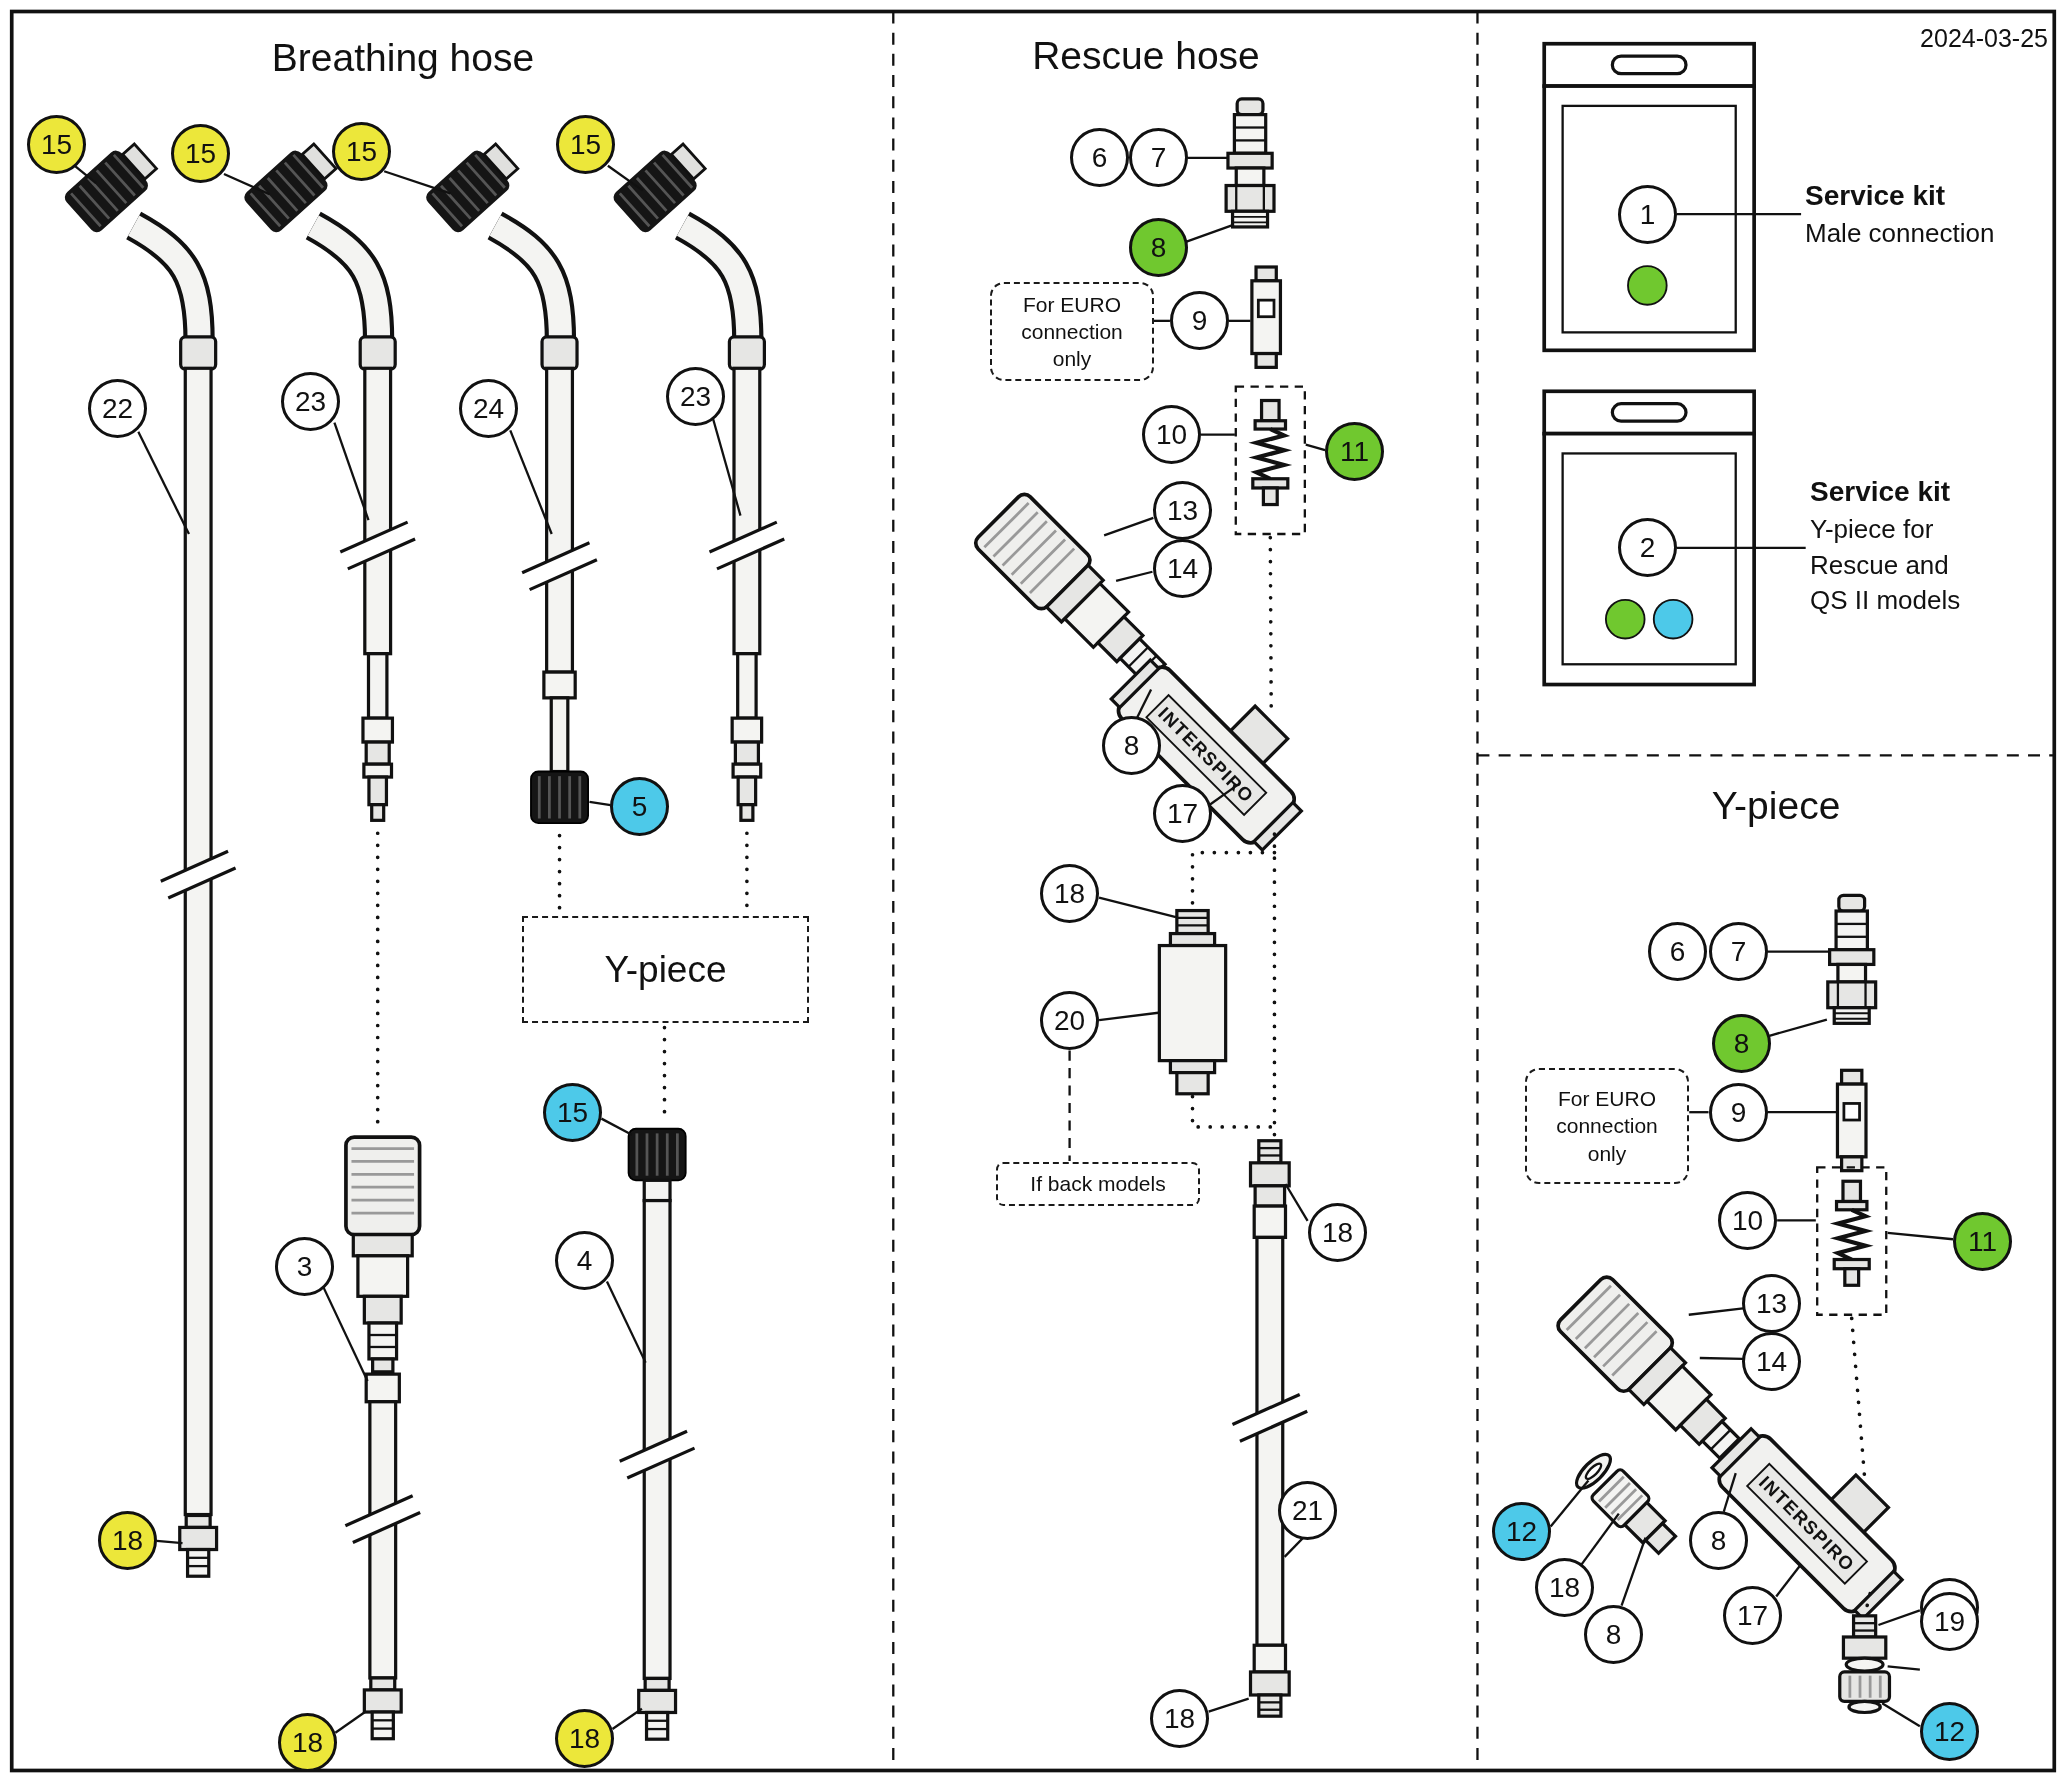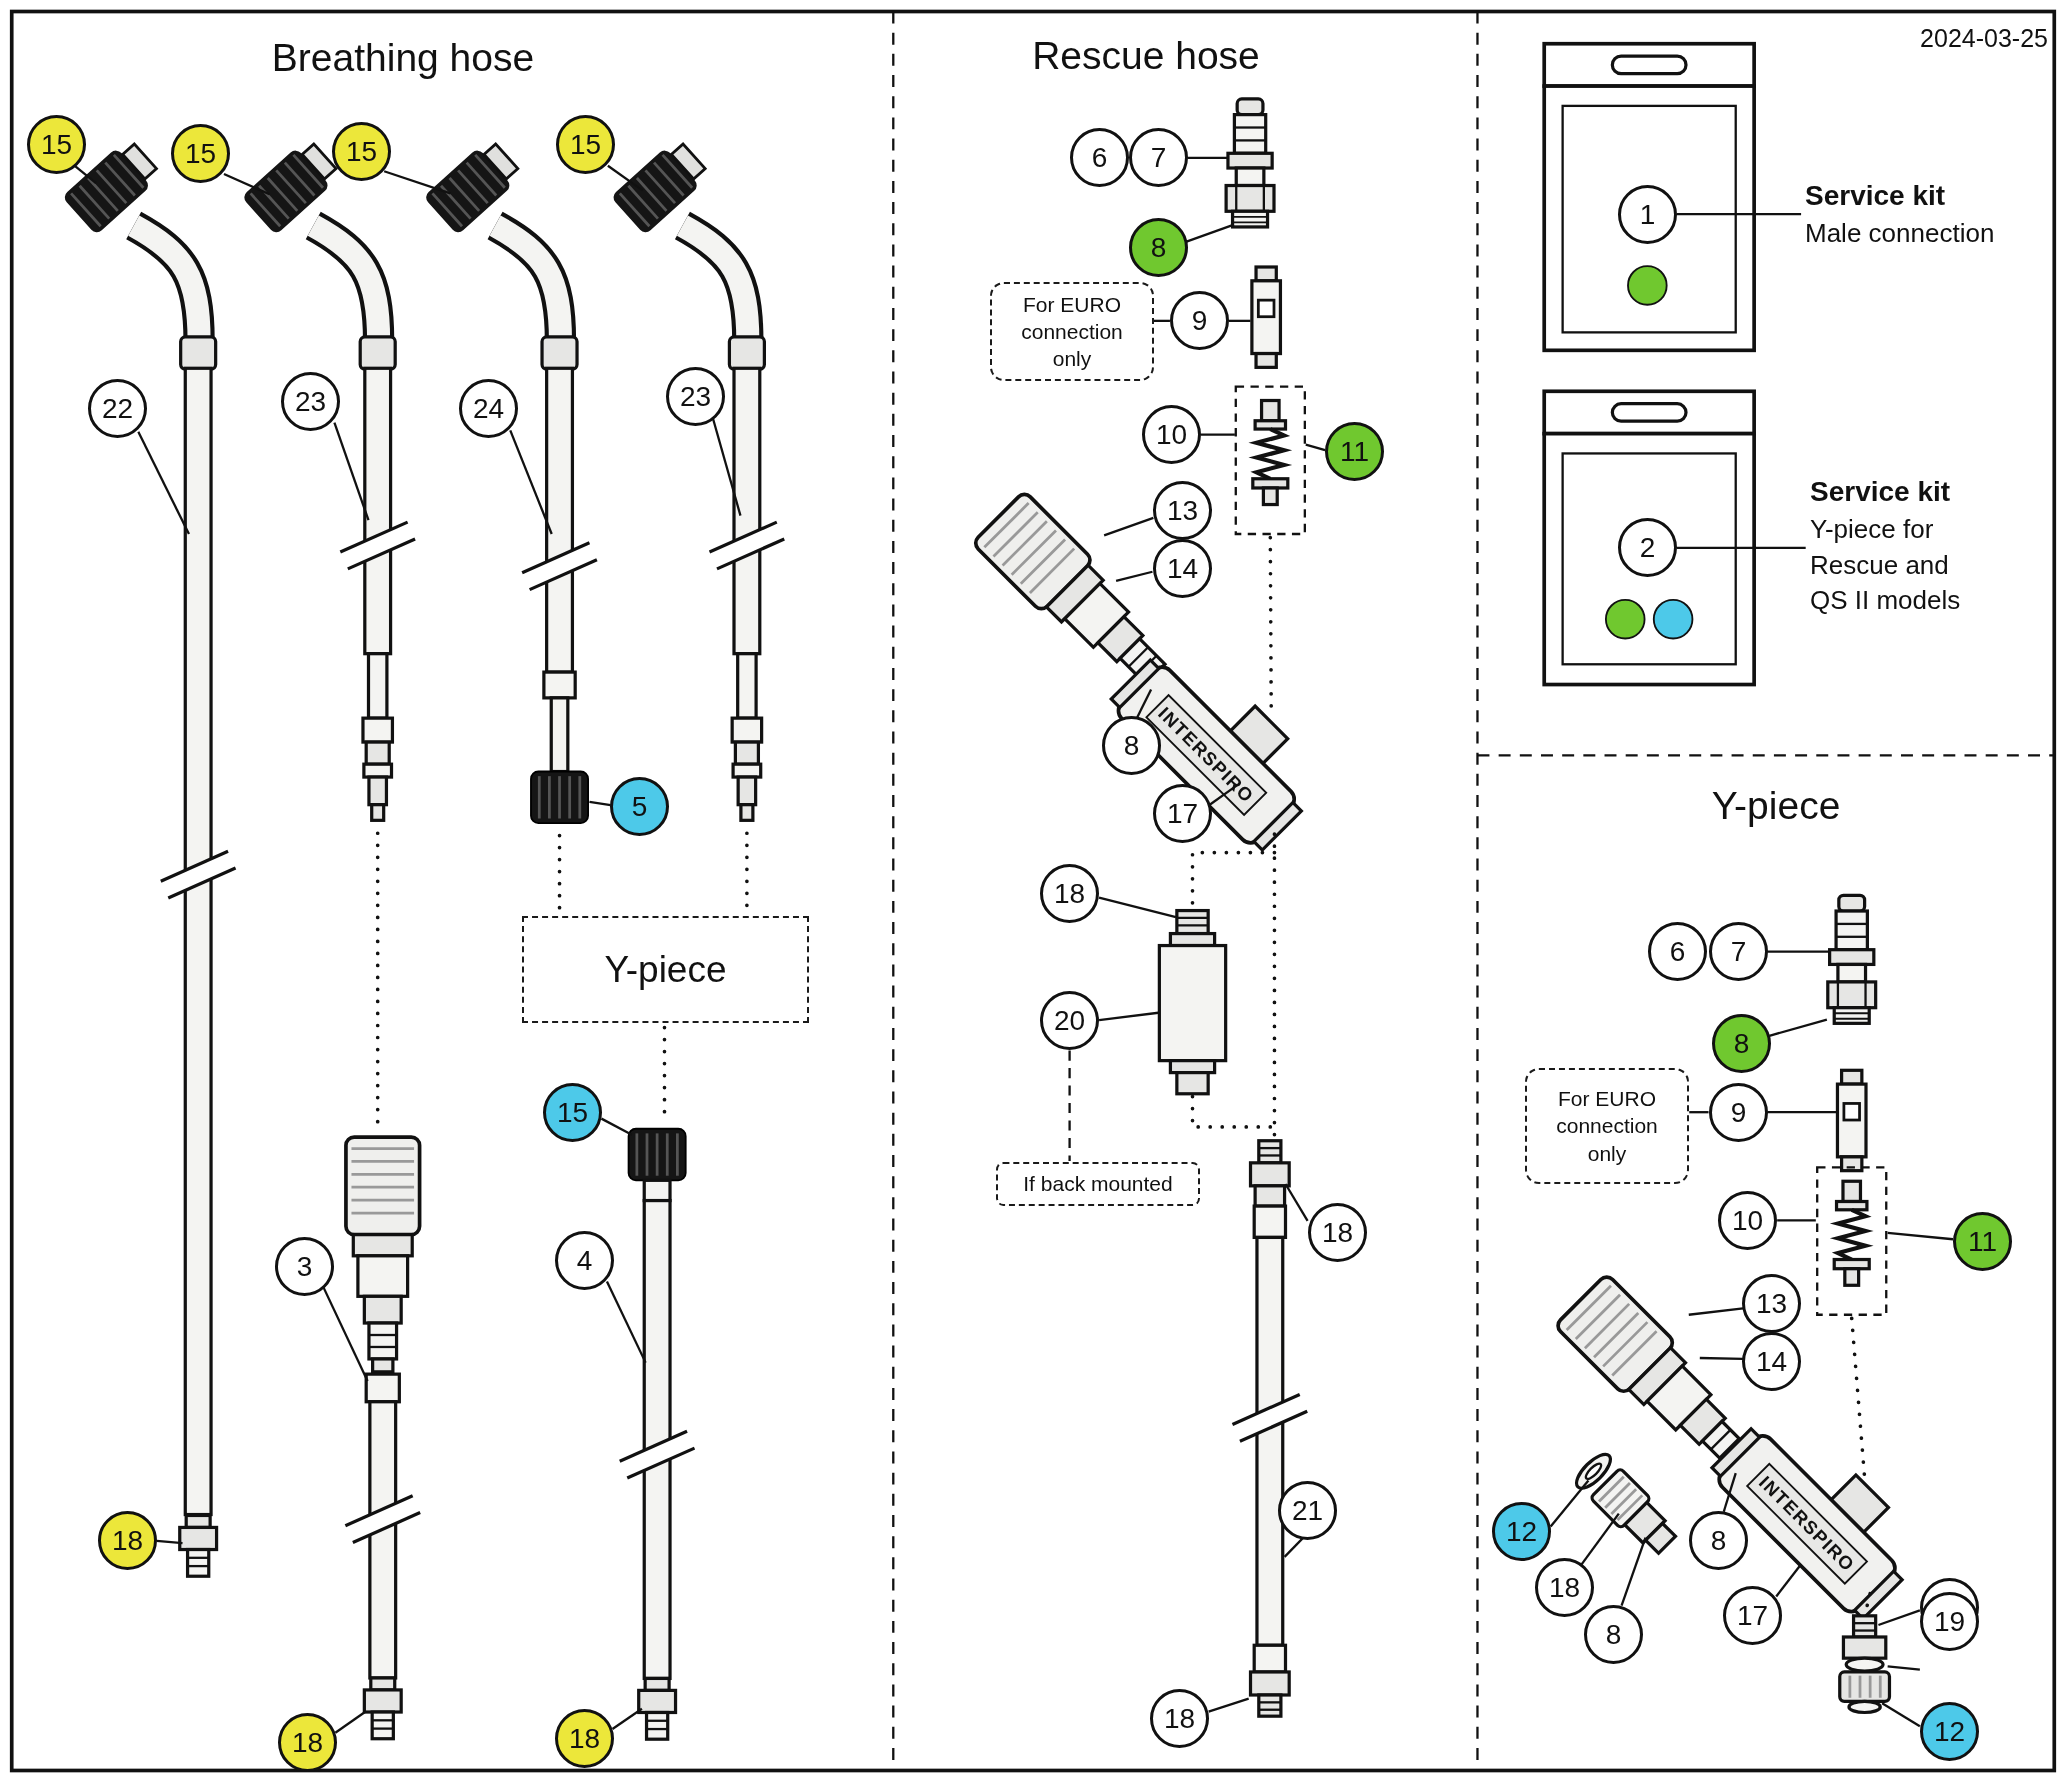--- a/index.html
+++ b/index.html
@@ -367,21 +367,21 @@
 <div class="panel-title" style="left:1592px;top:784px;width:368px">Y-piece</div>
 <div class="date" style="left:1864px;top:24px;width:184px">2024-03-25</div>
 
 <div class="ybox" style="left:522px;top:916px;width:287px;height:107px">Y-piece</div>
 
 <div class="dash-note" style="left:990px;top:282px;width:164px;height:99px">
   <div>For EURO</div>
   <div>connection</div>
   <div>only</div>
 </div>
-<div class="dash-note back" style="left:996px;top:1162px;width:204px;height:44px">If back mounted</div>
+<div class="dash-note back" style="left:996px;top:1162px;width:204px;height:44px">If back models</div>
 <div class="dash-note" style="left:1525px;top:1068px;width:164px;height:116px">
   <div>For EURO</div>
   <div>connection</div>
   <div>only</div>
 </div>
 
 <div class="kit-label" style="left:1805px;top:177px">
   <div class="kit-title">Service kit</div>
   <div>Male connection</div>
 </div>

